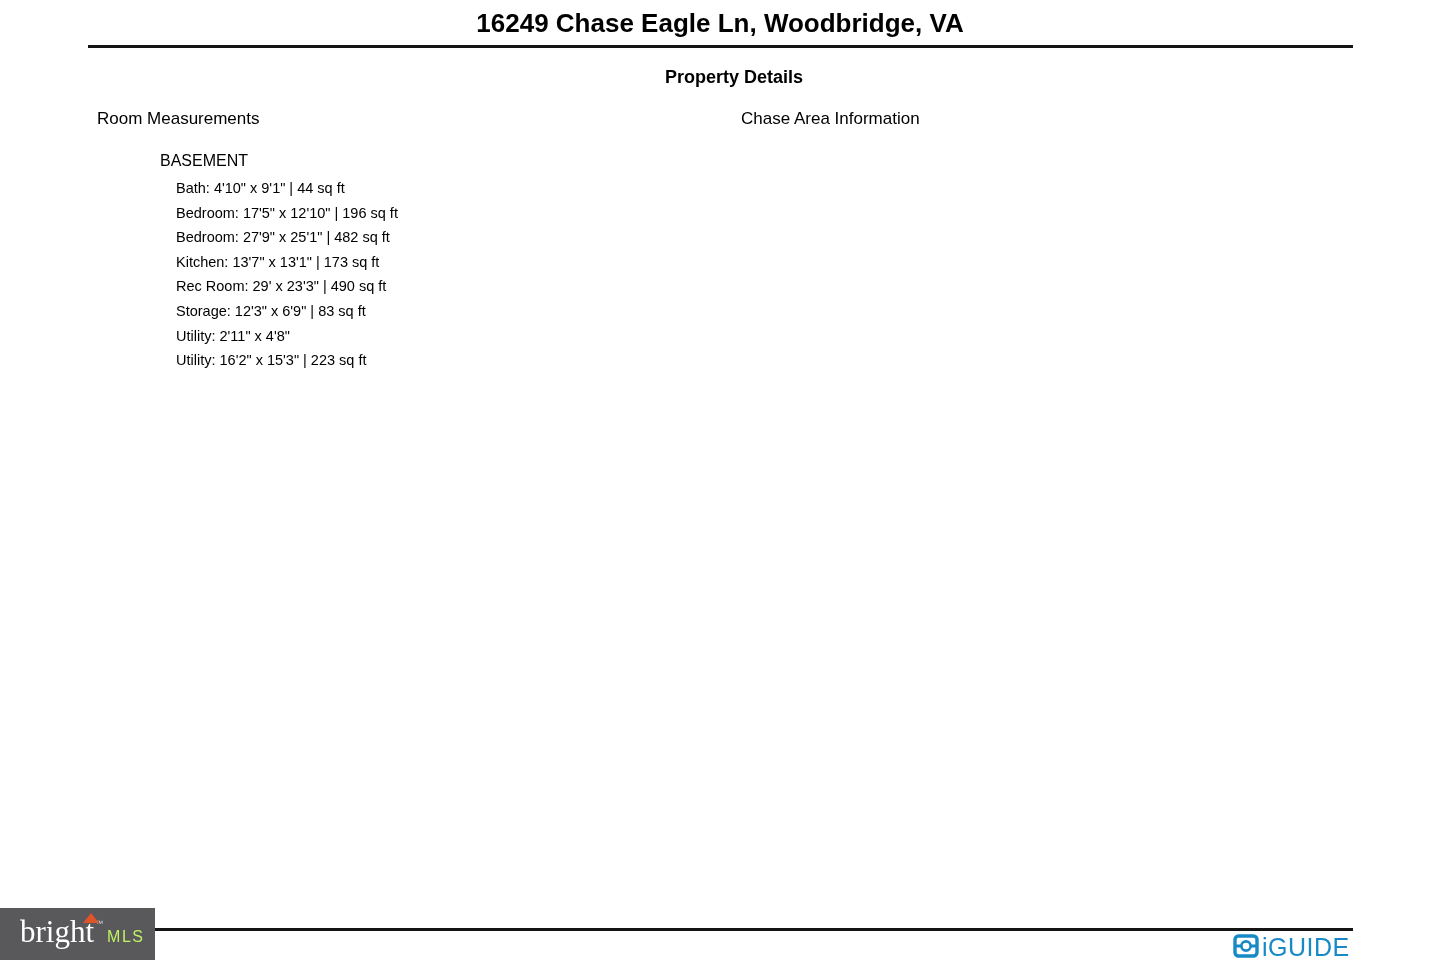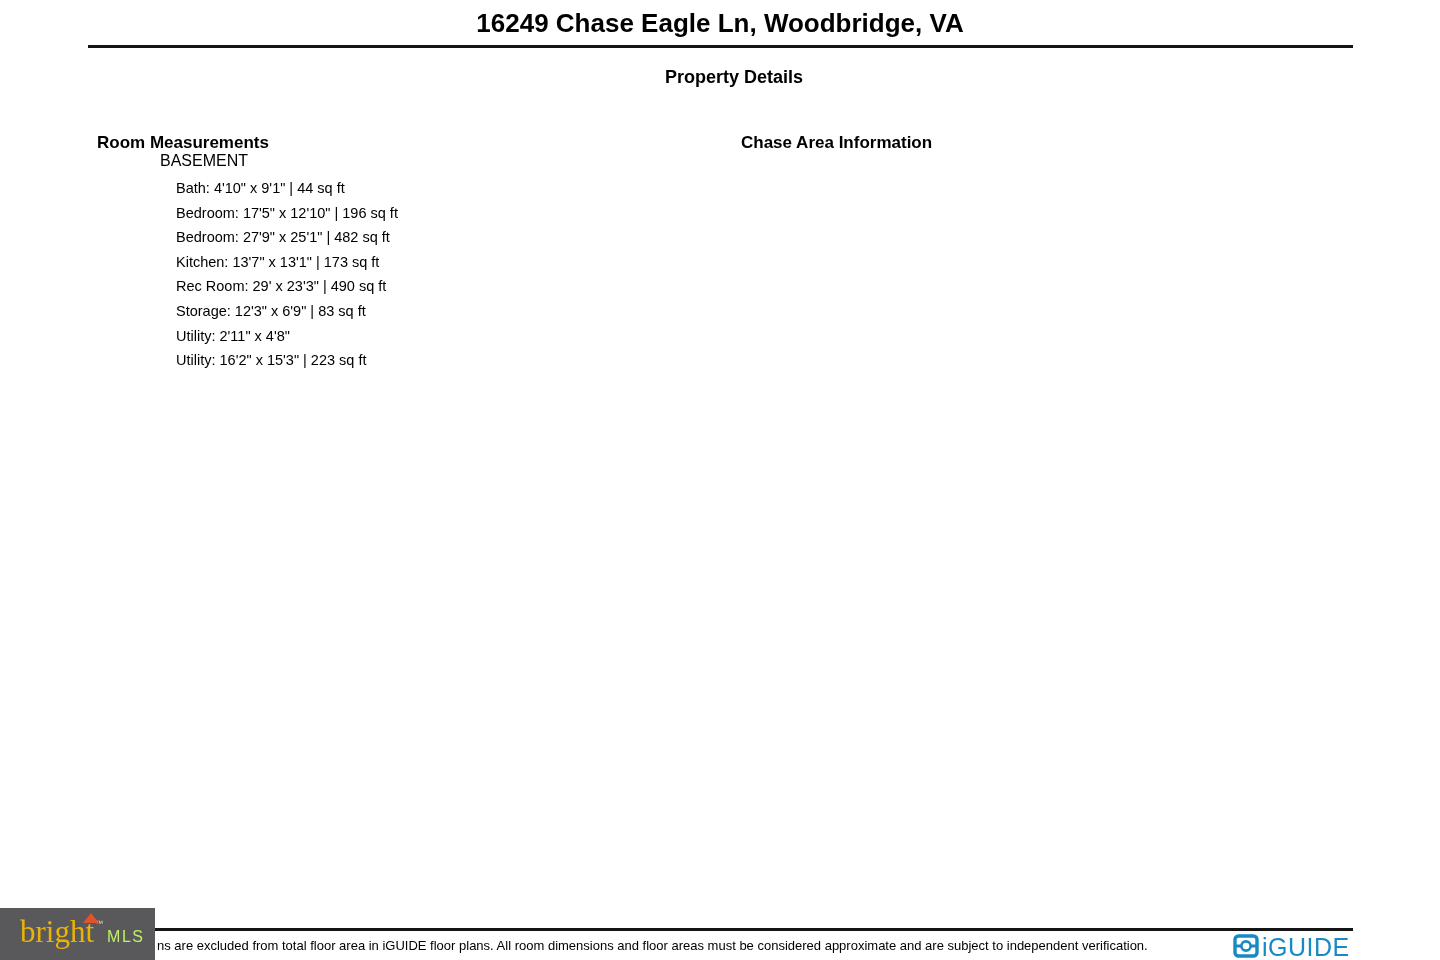--- a/index.html
+++ b/index.html
@@ -48,23 +48,23 @@
     width: 100%;
     text-align: center;
     font-size: 18px;
     font-weight: bold;
     margin: 14px;
   }
 
   
   .col-heading {
     position: absolute;
-    top: 116px;
+    top: 92px;
     font-size: 17px;
-    font-weight: bold;
+    font-weight: normal;
   }
   .heading-left { left: 97px; }
   .heading-right { left: 741px; }
 
   
   .floor-label {
     position: absolute;
     top: 152px;
     left: 160px;
     font-size: 16px;
@@ -111,21 +111,21 @@
     position: absolute;
     left: 20px;
     top: 8px;
     display: flex;
     align-items: baseline;
     line-height: 1;
   }
   .bright-word {
     font-family: "Liberation Serif", serif;
     font-size: 31px;
-    color: #eab308;
+    color: #ffffff;
     line-height: 1;
   }
   .bright-tm {
     font-size: 8px;
     color: #d9d9d3;
     position: relative;
     top: -16px;
     margin-left: 1px;
   }
   .bright-mls {
@@ -180,21 +180,20 @@
     <li>Bedroom: 27'9" x 25'1" | 482 sq ft</li>
     <li>Kitchen: 13'7" x 13'1" | 173 sq ft</li>
     <li>Rec Room: 29' x 23'3" | 490 sq ft</li>
     <li>Storage: 12'3" x 6'9" | 83 sq ft</li>
     <li>Utility: 2'11" x 4'8"</li>
     <li>Utility: 16'2" x 15'3" | 223 sq ft</li>
   </ul>
 
   <div class="footer-rule"></div>
 
-  <div class="disclaimer">ns are excluded from total floor area in iGUIDE floor plans. All room dimensions and floor areas must be considered approximate and are subject to independent verification.</div>
 
   <div class="bright-box">
     <div class="bright-inner">
       <span class="bright-word">bright</span>
       <span class="bright-tm">™</span>
       <span class="bright-mls">MLS</span>
     </div>
     <div class="bright-arrow"></div>
   </div>
 

